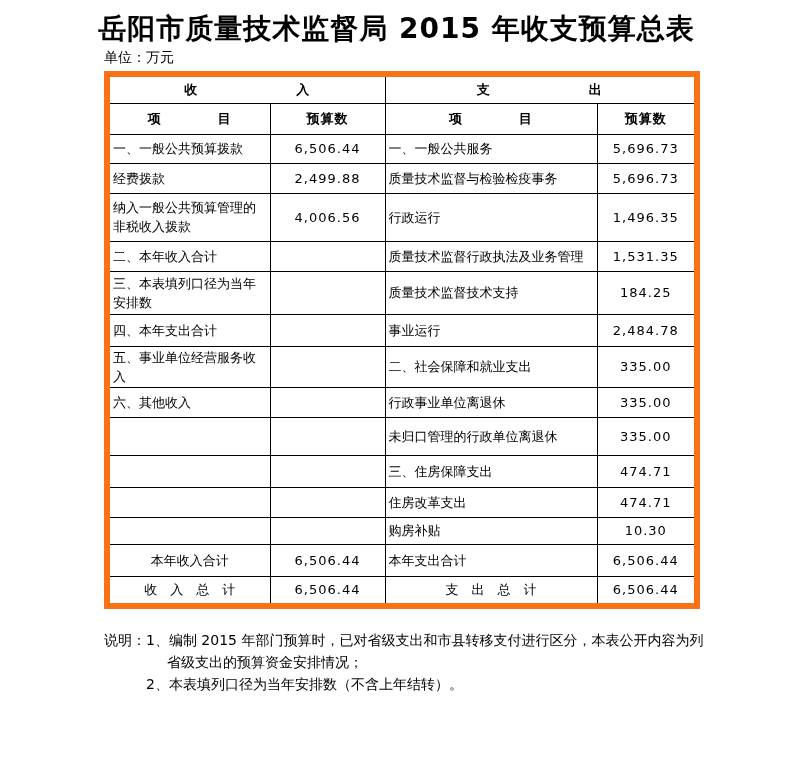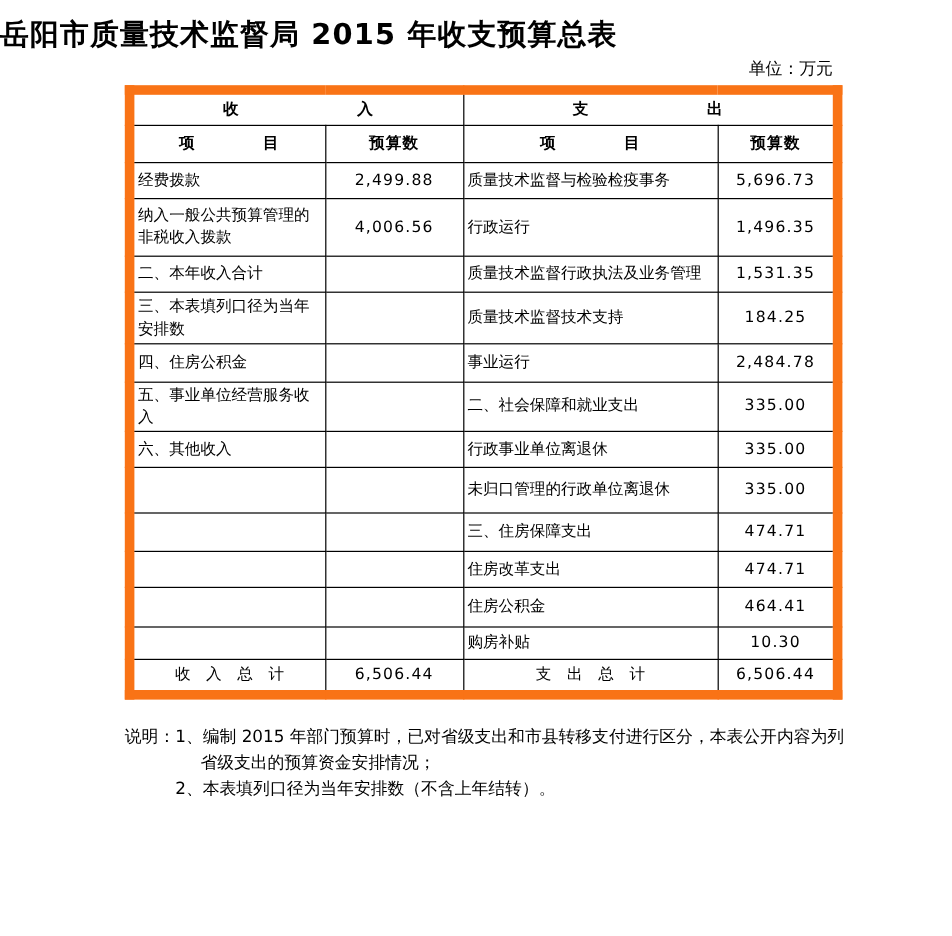--- a/index.html
+++ b/index.html
@@ -6,36 +6,36 @@
   html, body { margin: 0; padding: 0; }
   body {
     width: 793px; height: 780px;
     background: #ffffff; color: #000000;
     font-family: "DejaVu Sans", "Liberation Sans", sans-serif;
     overflow: hidden;
   }
   .page { position: relative; width: 793px; height: 780px; }
   .title {
     padding-top: 16px;
-    font-size: 24px;
+    text-align: center;
+    font-size: 28px;
     font-weight: bold;
     letter-spacing: 1px;
     line-height: 26px;
   }
   .table-wrap { width: 590px; margin-left: 104px; }
   .unit-label {
-    text-align: right;
     font-size: 14px;
     margin: 7px 0 4px 0;
   }
   table.budget {
     border-collapse: collapse;
     table-layout: fixed;
     width: 590px;
-    border: 8px solid #f97316;
+    border: 6px solid #f97316;
   }
   table.budget td {
     border: 1px solid #000;
     font-size: 13px;
     line-height: 19px;
     padding: 1px 3px;
     vertical-align: middle;
     overflow: hidden;
   }
   td.hdr {
@@ -78,20 +78,26 @@
           <td class="hdr" colspan="2">收　　　　　　　入</td>
           <td class="hdr" colspan="2">支　　　　　　　出</td>
         </tr>
         <tr style="height:31px">
           <td class="hdr">项　　　　目</td>
           <td class="hdr">预算数</td>
           <td class="hdr">项　　　　目</td>
           <td class="hdr">预算数</td>
         </tr>
 
+        <tr style="height:29px">
+          <td class="item">一、一般公共预算拨款</td>
+          <td class="num">6,506.44</td>
+          <td class="item">一、一般公共服务</td>
+          <td class="num">5,696.73</td>
+        </tr>
         <tr style="height:30px">
           <td class="item">经费拨款</td>
           <td class="num">2,499.88</td>
           <td class="item">质量技术监督与检验检疫事务</td>
           <td class="num">5,696.73</td>
         </tr>
         <tr style="height:48px">
           <td class="item">纳入一般公共预算管理的非税收入拨款</td>
           <td class="num">4,006.56</td>
           <td class="item">行政运行</td>
@@ -103,21 +109,21 @@
           <td class="item">质量技术监督行政执法及业务管理</td>
           <td class="num">1,531.35</td>
         </tr>
         <tr style="height:43px">
           <td class="item">三、本表填列口径为当年安排数</td>
           <td class="num"></td>
           <td class="item">质量技术监督技术支持</td>
           <td class="num">184.25</td>
         </tr>
         <tr style="height:32px">
-          <td class="item">四、住房公积金</td>
+          <td class="item">四、本年支出合计</td>
           <td class="num"></td>
           <td class="item">事业运行</td>
           <td class="num">2,484.78</td>
         </tr>
         <tr style="height:33px">
           <td class="item">五、事业单位经营服务收入</td>
           <td class="num"></td>
           <td class="item">二、社会保障和就业支出</td>
           <td class="num">335.00</td>
         </tr>
@@ -138,31 +144,31 @@
           <td class="num"></td>
           <td class="item">三、住房保障支出</td>
           <td class="num">474.71</td>
         </tr>
         <tr style="height:30px">
           <td class="item"></td>
           <td class="num"></td>
           <td class="item">住房改革支出</td>
           <td class="num">474.71</td>
         </tr>
-        <tr style="height:33px">
-          <td class="item"></td>
-          <td class="num"></td>
-          <td class="item">住房公积金</td>
-          <td class="num">464.41</td>
-        </tr>
         <tr style="height:27px">
           <td class="item"></td>
           <td class="num"></td>
           <td class="item">购房补贴</td>
           <td class="num">10.30</td>
+        </tr>
+        <tr style="height:32px">
+          <td class="item ctr">本年收入合计</td>
+          <td class="num">6,506.44</td>
+          <td class="item">本年支出合计</td>
+          <td class="num">6,506.44</td>
         </tr>
         <tr style="height:30px">
           <td class="item ctr">收　入　总　计</td>
           <td class="num">6,506.44</td>
           <td class="item ctr">支　出　总　计</td>
           <td class="num">6,506.44</td>
         </tr>
       </tbody>
     </table>
   </div>

